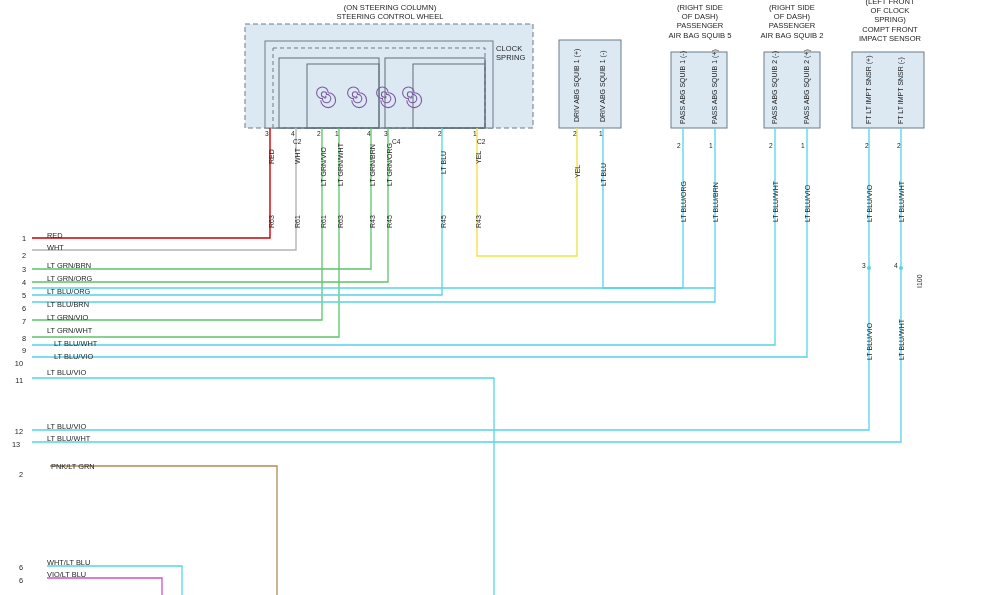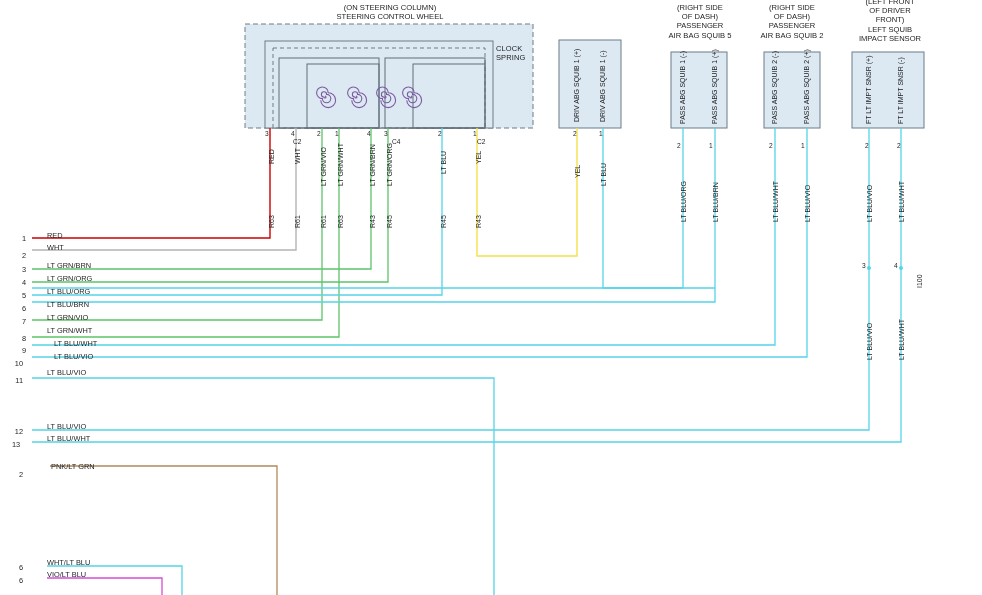--- a/index.html
+++ b/index.html
@@ -114,23 +114,23 @@
 
   <div class="hdr" style="left:739px; top:3px; width:92px;">
     <div>(RIGHT SIDE</div>
     <div>OF DASH)</div>
     <div>PASSENGER</div>
     <div>AIR BAG SQUIB 2</div>
   </div>
 
   <div class="hdr" style="left:836px; top:-3px; width:94px;">
     <div>(LEFT FRONT</div>
-    <div>OF DRIVER</div>
-    <div>FRONT)</div>
-    <div>LEFT SQUIB</div>
+    <div>OF CLOCK</div>
+    <div>SPRING)</div>
+    <div>COMPT FRONT</div>
     <div>IMPACT SENSOR</div>
   </div>
 
   <div class="lbl" style="left:489px; top:44px;">
     <div>CLOCK</div>
     <div>SPRING</div>
   </div>
 
   <div class="vert" style="left:566px; top:122px;">DRIV ABG SQUIB 1 (+)</div>
   <div class="vert" style="left:592px; top:122px;">DRIV ABG SQUIB 1 (-)</div>

